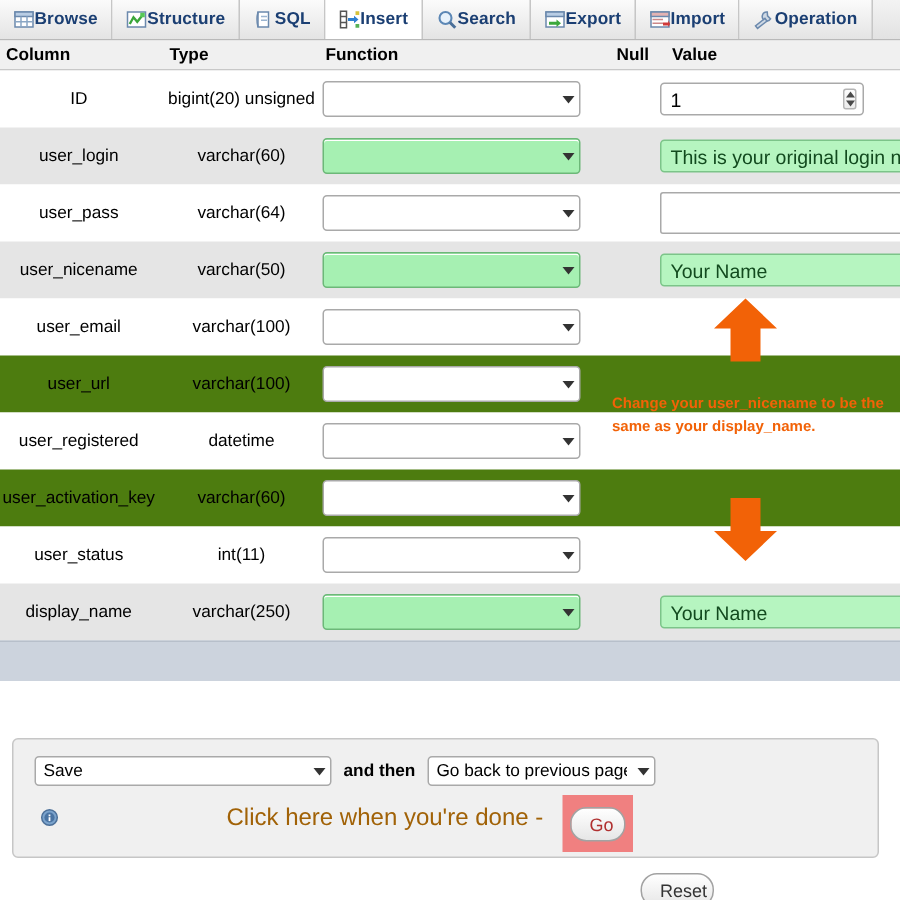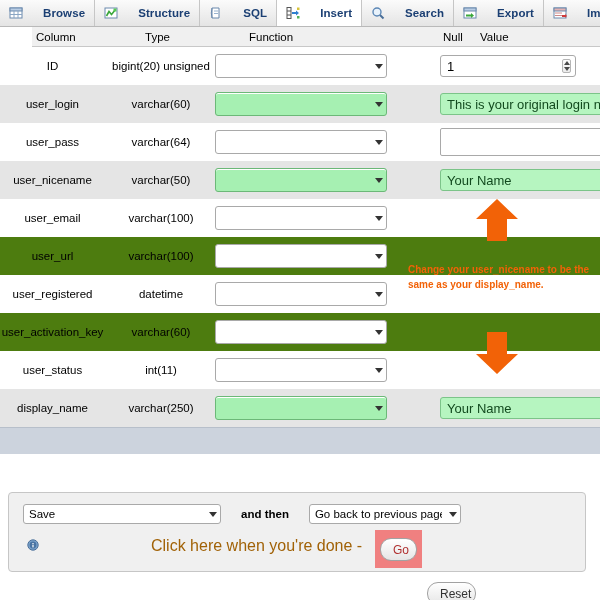--- a/index.html
+++ b/index.html
@@ -22,21 +22,21 @@
     display: flex;
     align-items: stretch;
     height: 26px;
     background: linear-gradient(#f3f3f3, #e2e2e2);
     border-bottom: 1px solid #b9b9b9;
     overflow: hidden;
   }
   .tab {
     display: flex;
     align-items: center;
-    gap: 20px;
+    gap: 0;
     padding: 0 9px;
     border-right: 1px solid #c6c6c6;
     background: linear-gradient(#fbfbfb, #e4e4e4);
     white-space: nowrap;
     cursor: pointer;
   }
   .tab.active {
     background: #ffffff;
   }
   .tab-label {
@@ -48,23 +48,22 @@
   .tab-ico { width: 14px; height: 14px; display: block; flex: 0 0 14px; }
 
   
   .grid { width: 600px; }
   .hdr {
     display: flex;
     height: 19px;
     align-items: center;
     background: #f0f0f0;
     border-bottom: 1px solid #c8c8c8;
-    font-weight: normal;
+    font-weight: bold;
     font-size: 11.5px;
-    margin-left: 32px;
   }
   .hdr > div { padding-left: 4px; }
 
   .c-col  { width: 105px; flex: 0 0 105px; }
   .c-type { width: 100px; flex: 0 0 100px; }
   .c-func { width: 190px; flex: 0 0 190px; }
   .c-null { width: 33px;  flex: 0 0 33px; }
   .c-val  { flex: 1 1 auto; }
 
   .row {
@@ -183,21 +182,21 @@
   
   .panel {
     position: absolute;
     left: 8px; top: 492px;
     width: 578px; height: 80px;
     background: #f0f0f0;
     border: 1px solid #c6c6c6;
     border-radius: 4px;
     box-sizing: border-box;
   }
-  .panel-row1 { position: absolute; left: 14px; top: 11px; display: flex; align-items: center; gap: 20px; }
+  .panel-row1 { position: absolute; left: 14px; top: 11px; display: flex; align-items: center; gap: 8px; }
   .sel-save {
     -webkit-appearance: none; appearance: none;
     width: 198px; height: 20px;
     border: 1px solid #a9a9a9; border-radius: 3px;
     background: #fff; font-family: inherit; font-size: 11.5px;
     padding: 0 18px 0 5px;
   }
   .sel-after {
     -webkit-appearance: none; appearance: none;
     width: 152px; height: 20px;

